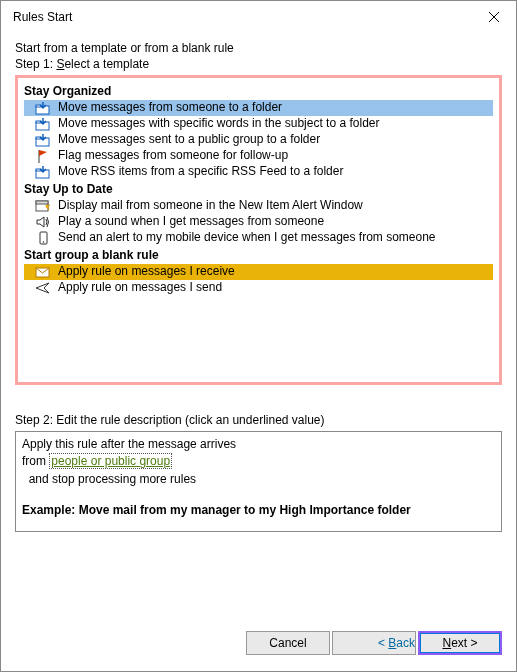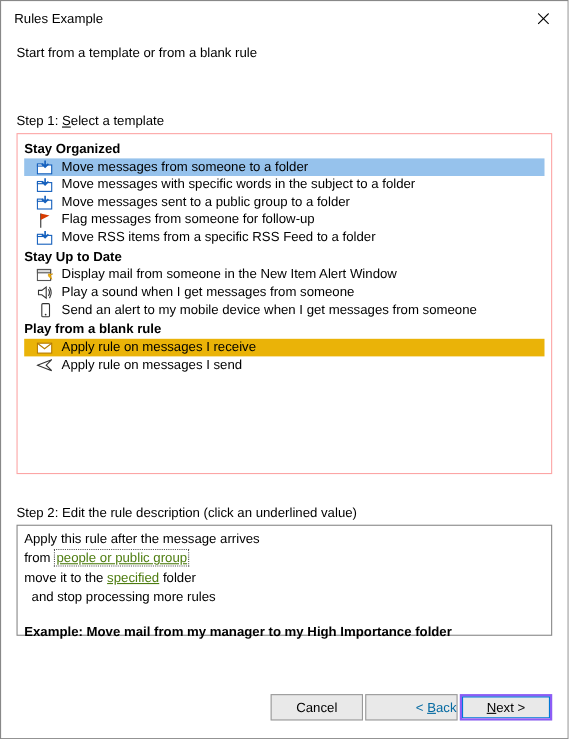--- a/index.html
+++ b/index.html
@@ -38,24 +38,24 @@
     font-size: 14px;
     cursor: pointer;
   }
   .content {
     flex: 1;
     padding: 8px 14px 0 14px;
     display: flex;
     flex-direction: column;
   }
   .intro { margin-bottom: 2px; }
-  .step-label { margin-bottom: 4px; margin-top: 46px; }
+  .step-label { margin-bottom: 4px; }
   .underline { text-decoration: underline; }
   .template-box {
-    border: 1px solid #fca5a5;
+    border: 3px solid #fca5a5;
     height: 310px;
     padding: 4px 6px 4px 6px;
     overflow: hidden;
   }
   .group-header {
     font-weight: bold;
     margin: 2px 0 2px 0;
   }
   .template-row {
     display: flex;
@@ -122,21 +122,21 @@
     border: 2px solid #8b5cf6;
     box-shadow: inset 0 0 0 1px #0078d7;
   }
 </style>
 </head>
 <body>
 
 <div class="window">
 
   <div class="titlebar">
-    <span class="titlebar-title">Rules Example</span>
+    <span class="titlebar-title">Rules Start</span>
     <div class="titlebar-close">
       <svg width="10" height="10" viewBox="0 0 10 10">
         <line x1="0" y1="0" x2="10" y2="10" stroke="#000" stroke-width="1"></line>
         <line x1="10" y1="0" x2="0" y2="10" stroke="#000" stroke-width="1"></line>
       </svg>
     </div>
   </div>
 
   <div class="content">
     <div class="intro">Start from a template or from a blank rule</div>
@@ -229,21 +229,21 @@
       <div class="template-row">
         <span class="row-icon">
           <svg width="16" height="16" viewBox="0 0 16 16">
             <rect x="5" y="2" width="7" height="12" rx="1" fill="#fff" stroke="#333" stroke-width="1"></rect>
             <circle cx="8.5" cy="12" r="0.8" fill="#333"></circle>
           </svg>
         </span>
         <span class="row-label">Send an alert to my mobile device when I get messages from someone</span>
       </div>
 
-      <div class="group-header">Play from a blank rule</div>
+      <div class="group-header">Start group a blank rule</div>
 
       <div class="template-row highlighted">
         <span class="row-icon">
           <svg width="16" height="16" viewBox="0 0 16 16">
             <rect x="1" y="4" width="13" height="9" fill="#fff" stroke="#b57b00" stroke-width="1"></rect>
             <path d="M1 4 L7.5 9 L14 4" fill="none" stroke="#b57b00" stroke-width="1"></path>
           </svg>
         </span>
         <span class="row-label">Apply rule on messages I receive</span>
       </div>
@@ -258,23 +258,20 @@
       </div>
 
     </div>
 
     <div class="step2-area">
       <div>Step 2: Edit the rule description (click an underlined value)</div>
       <div class="desc-box">
         <div>Apply this rule after the message arrives</div>
         <div>
           <span>from </span><span class="linklike">people or public group</span>
-        </div>
-        <div>
-          <span>move it to the </span><span class="linklike plain">specified</span><span> folder</span>
         </div>
         <div style="white-space:pre;">  and stop processing more rules</div>
         <div class="example">Example: Move mail from my manager to my High Importance folder</div>
       </div>
     </div>
 
   </div>
 
   <div class="button-row">
     <button class="btn">Cancel</button>

